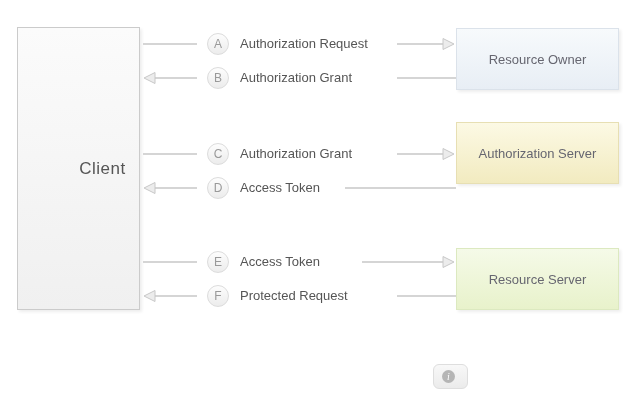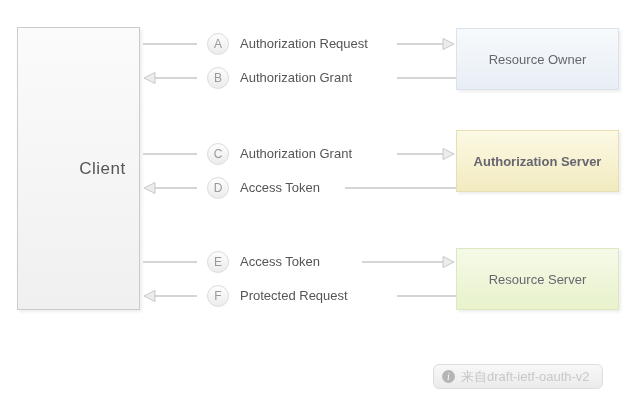--- a/index.html
+++ b/index.html
@@ -16,21 +16,21 @@
   }
   .client-box .client-label{font-size:17px;color:#555555;letter-spacing:0.5px;margin-left:48px;}
   .entity-box{
     position:absolute;left:456px;width:163px;height:62px;
     box-sizing:border-box;border:1px solid #ddd;
     box-shadow:2px 2px 3px rgba(0,0,0,0.07);
     display:flex;align-items:center;justify-content:center;
   }
   .entity-label{font-size:13px;color:#666670;}
   .eb-0{top:28px;}
-  .eb-1{top:130px;font-weight:bold;}
+  .eb-1{top:122px;}
   .eb-2{top:248px;}
   .flow-row{position:absolute;left:143px;width:313px;height:22px;}
   .fr-a{top:33px;} .fr-b{top:67px;} .fr-c{top:143px;}
   .fr-d{top:177px;} .fr-e{top:251px;} .fr-f{top:285px;}
   .seg{position:absolute;top:3px;display:block;}
   .seg-left{left:0;}
   .seg-right{right:0;}
   .step-circle{
     position:absolute;left:64px;top:0;width:22px;height:22px;box-sizing:border-box;
     border:1px solid #dcdcdc;border-radius:50%;
@@ -142,16 +142,15 @@
     </svg>
     <span class="step-circle">F</span>
     <span class="flow-label">Protected Request</span>
     <svg class="seg seg-right" width="59" height="16">
       <line x1="0" y1="8" x2="59" y2="8"></line>
     </svg>
   </div>
 
   <div class="source-badge">
     <span class="info-icon">i</span>
-    <span class="badge-text">来自draft-ietf-oauth-v2</span>
   </div>
 
 </div>
 
 </body></html>

